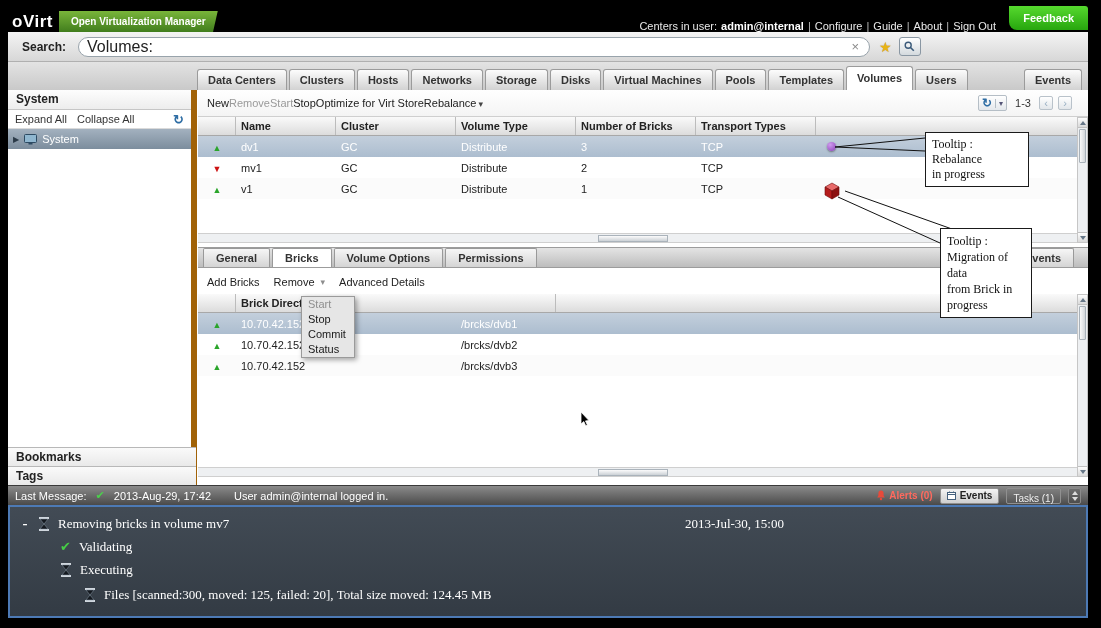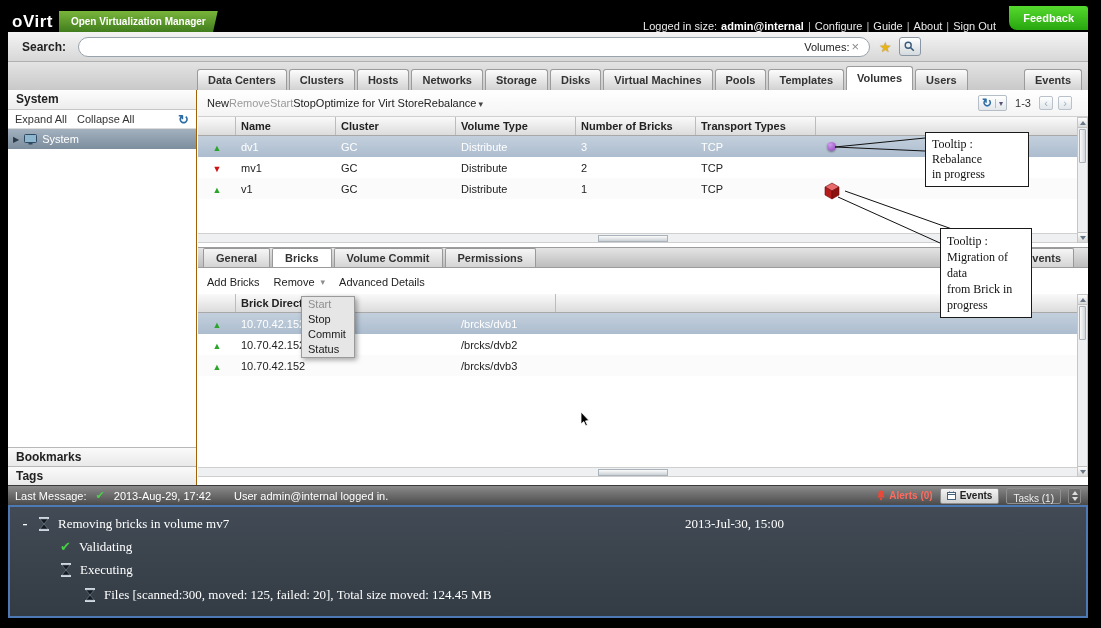--- a/index.html
+++ b/index.html
@@ -13,34 +13,34 @@
   .user-info { margin-left:auto; margin-right:92px; font-size:11px; color:#e8e8e8; display:flex; gap:4px; align-items:center; white-space:nowrap; }
   .user-info b { color:#fff; }
   .hlink { color:#e8e8e8; text-decoration:none; cursor:pointer; }
   .sep { color:#bbb; }
   .feedback-btn { position:absolute; right:0; top:0; height:24px; line-height:24px; padding:0 14px; background:linear-gradient(#56d92e,#27a60e); color:#fff; font-size:11px; font-weight:bold; border-radius:0 3px 0 8px; cursor:pointer; }
 
   
   .searchbar { position:absolute; left:8px; top:32px; width:1080px; height:30px; background:linear-gradient(#f4f4f4,#d7d7d7); border-bottom:1px solid #b0b0b0; display:flex; align-items:center; }
   .search-label { font-size:12px; font-weight:bold; color:#222; margin-left:14px; }
   .search-input-wrap { margin-left:12px; width:792px; height:20px; background:#fff; border:1px solid #98a3ab; border-radius:11px; display:flex; align-items:center; padding:0 8px; }
-  .search-input { flex:1; border:none; outline:none; font-size:11px; color:#222; background:transparent; font-family:"Liberation Sans",sans-serif;text-align:right; }
+  .search-input { flex:1; border:none; outline:none; font-size:16px; color:#222; background:transparent; font-family:"Liberation Sans",sans-serif; }
   .search-clear { color:#8a8a8a; font-size:13px; cursor:pointer; padding:0 2px; }
   .star-icon { color:#e7b416; font-size:14px; margin-left:9px; cursor:pointer; text-shadow:0 0 1px #a87; }
   .magnifier-btn { margin-left:7px; width:22px; height:19px; border:1px solid #8a97a3; border-radius:3px; background:linear-gradient(#ffffff,#d4dade); display:flex; align-items:center; justify-content:center; cursor:pointer; }
 
   
   .tabbar { position:absolute; left:8px; top:62px; width:1080px; height:28px; background:linear-gradient(#e3e3e3,#c9c9c9); display:flex; align-items:flex-end; padding-left:189px; }
   .tab { height:21px; line-height:20px; padding:0 10px; font-size:11px; font-weight:bold; color:#333; background:linear-gradient(#fcfcfc,#d2d2d2); border:1px solid #9b9b9b; border-bottom:none; border-radius:3px 3px 0 0; margin-right:2px; cursor:pointer; white-space:nowrap; }
   .tab.active { background:#fff; height:24px; line-height:23px; z-index:2; }
   .tab-events { margin-left:auto; margin-right:6px; }
 
   
   .bodyarea { position:absolute; left:8px; top:90px; width:1080px; height:395px; background:#fff; }
-  .sidebar { position:absolute; left:0; top:0; width:189px; height:395px; border-right:1px solid #a16207; background:#fff; }
+  .sidebar { position:absolute; left:0; top:0; width:189px; height:395px; border-right:6px solid #a16207; background:#fff; }
   .sidebar-title { height:20px; line-height:19px; padding:0 8px; font-size:12px; font-weight:bold; color:#222; border-bottom:1px solid #c6c6c6; background:linear-gradient(#fdfdfd,#ededed); }
   .sidebar-links { height:19px; display:flex; align-items:center; gap:10px; padding:0 7px; font-size:11px; color:#333; border-bottom:1px solid #dadada; }
   .sidebar-links .lnk { cursor:pointer; }
   .refresh-icon { margin-left:auto; color:#2e6da4; font-size:13px; font-weight:bold; cursor:pointer; }
   .tree-item { height:20px; display:flex; align-items:center; gap:5px; padding:0 5px; background:linear-gradient(#a3b1bf,#7c8d9d); color:#fff; font-size:11px; cursor:pointer; }
   .tree-caret { font-size:8px; color:#2b3a48; }
   .sidebar-section { position:absolute; left:0; width:188px; height:19px; line-height:18px; padding:0 8px; font-size:12px; font-weight:bold; color:#222; border-top:1px solid #b8b8b8; background:linear-gradient(#fafafa,#e9e9e9); cursor:pointer; }
   .sec-bookmarks { top:357px; }
   .sec-tags { top:376px; }
 
@@ -135,21 +135,21 @@
 </style>
 </head>
 <body>
 
 <div class="app">
 
   <div class="titlebar">
     <span class="logo">oVirt</span>
     <span class="logo-badge">Open Virtualization Manager</span>
     <div class="user-info">
-      <span>Logged in size:</span>
+      <span>Centers in user:</span>
       <b>admin@internal</b>
       <span class="sep">|</span>
       <a class="hlink">Configure</a>
       <span class="sep">|</span>
       <a class="hlink">Guide</a>
       <span class="sep">|</span>
       <a class="hlink">About</a>
       <span class="sep">|</span>
       <a class="hlink">Sign Out</a>
     </div>
@@ -283,21 +283,21 @@
           </div>
         <div class="scroll-thumb"></div>
         <div class="scroll-btn bottom">
             <span class="tri-down"></span>
           </div>
       </div>
 
       <div class="subtabs">
         <div class="subtab">General</div>
         <div class="subtab active">Bricks</div>
-        <div class="subtab">Volume Commit</div>
+        <div class="subtab">Volume Options</div>
         <div class="subtab">Permissions</div>
         <div class="subtab subtab-events">Events</div>
       </div>
 
       <div class="bricks-toolbar">
         <span class="tb-item">Add Bricks</span>
         <span class="tb-item">Remove</span>
         <span class="remove-caret">▾</span>
         <span class="tb-item">Advanced Details</span>
       </div>

